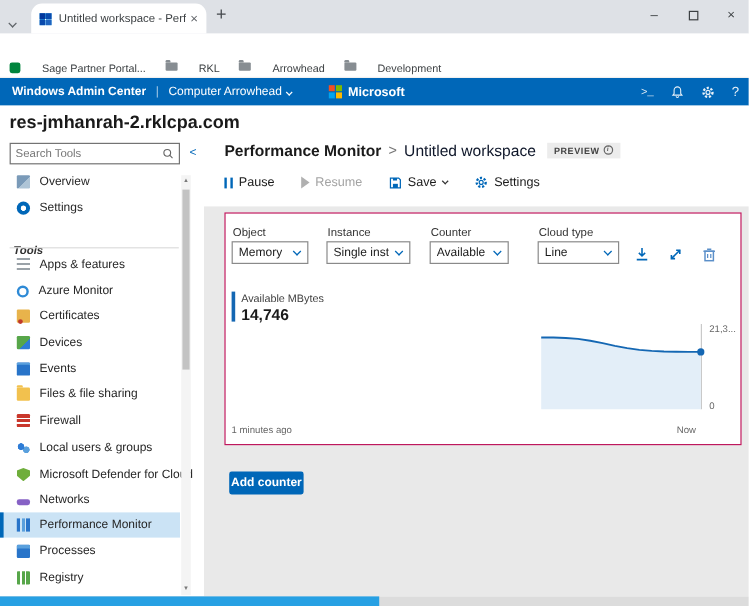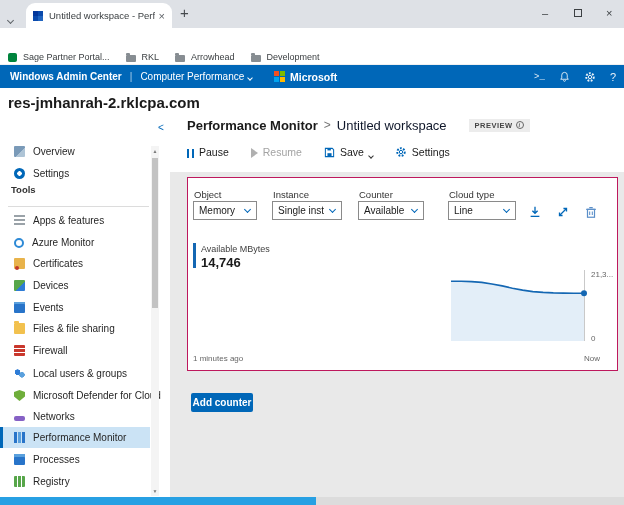--- a/index.html
+++ b/index.html
@@ -24,21 +24,21 @@
   .nav-ic { top:33px; font-size:12px; color:#5f6368; line-height:13px; }
   .urlpill { left:84px; top:31px; width:350px; height:18px; background:#f1f3f4; border-radius:9px; display:flex; align-items:center; padding:0 8px; }
   .url-text { font-size:9px; color:#202124; white-space:nowrap; overflow:hidden; flex:1; margin-left:5px; }
   .star { font-size:11px; color:#5f6368; margin-left:4px; }
   .ext-circle { left:538px; top:33px; width:12px; height:12px; border-radius:50%; background:#d9c9a3; border:1px solid #c4b088; }
   .divider-v { left:581px; top:33px; width:1px; height:13px; background:#dadce0; }
   .avatar { left:589px; top:32px; width:14px; height:14px; border-radius:50%; background:#6aa0e8; overflow:hidden; }
   .menu-dots { left:612px; top:32px; font-size:11px; color:#5f6368; }
 
   .bookmarks { left:0; top:50px; width:624px; height:15px; background:#fff; display:flex; align-items:center; padding-left:8px; gap:16px; border-bottom:1px solid #f0f0f0; }
-  .bm { display:flex; align-items:flex-end; gap:6px; font-size:9px; color:#3c4043; }
+  .bm { display:flex; align-items:flex-start; gap:18px; font-size:9px; color:#3c4043; }
   .sage-ico { width:9px; height:9px; border-radius:2px; background:#00843d; }
   .folder-ico { width:10px; height:7px; background:#878d92; border-radius:1px; position:relative; }
   .folder-ico::before { content:""; position:absolute; top:-2px; left:0; width:4px; height:2px; background:#878d92; border-radius:1px 1px 0 0; }
 
   
   .wac-header { left:0; top:65px; width:624px; height:23px; background:#0067b8; color:#fff; display:flex; align-items:center; font-size:10px; }
   .wac-left { display:flex; align-items:center; gap:8px; padding-left:10px; }
   .wac-sep { opacity:.65; }
   .chev-w { display:inline-block; width:4px; height:4px; border-right:1.2px solid #fff; border-bottom:1.2px solid #fff; transform:rotate(45deg); margin-left:4px; margin-top:-2px; }
   .ms-logo { position:absolute; left:0; right:0; margin:auto; width:76px; display:flex; align-items:center; gap:5px; }
@@ -54,21 +54,21 @@
   .conn-row { left:0; top:88px; width:624px; height:28px; background:#fff; }
   .conn-title { left:8px; top:6px; font-size:15px; font-weight:bold; color:#1a1a1a; }
 
   
   .sidebar { left:0; top:116px; width:170px; height:381px; background:#fff; }
   .search-box { position:absolute; left:8px; top:3px; width:142px; height:18px; border:1px solid #737373; display:flex; align-items:center; padding:0 4px; }
   .search-box input { border:none; outline:none; flex:1; font-size:9.5px; font-family:"Liberation Sans",sans-serif; color:#333; width:100px; background:transparent; }
   .collapse-chev { position:absolute; left:158px; top:6px; font-size:10px; color:#0067b8; }
   .srow { position:absolute; left:0; width:150px; height:21px; display:flex; align-items:center; padding-left:11px; font-size:10px; color:#262626; border-left:3px solid transparent; cursor:default; white-space:nowrap; }
   .srow.selected { background:#cbe3f5; border-left-color:#0067b8; }
-  .tools-heading { position:absolute; left:11px; top:68px; font-size:9.5px; font-weight:bold; color:#333; }
+  .tools-heading { position:absolute; left:11px; top:88px; font-size:9.5px; font-weight:bold; color:#333;font-style:italic; }
   .sdivider { position:absolute; left:8px; top:90px; width:141px; height:1px; background:#dcdcdc; }
 
   .ic { width:11px; height:11px; display:inline-block; margin-right:8px; flex:none; border-radius:1px; }
   .ic-overview { background:linear-gradient(135deg,#7a9ab8 55%,#aec4d6 55%); }
   .ic-settings { border-radius:50%; background:radial-gradient(circle,#fff 2px,#0067b8 2.5px); }
   .ic-apps { background:repeating-linear-gradient(#9aa2a8 0 2px,transparent 2px 4px); border-radius:0; }
   .ic-azure { width:10px; height:10px; border:2.5px solid #2e8ad6; border-radius:50%; background:#fff; }
   .ic-cert { background:#e8b34b; position:relative; }
   .ic-cert::after { content:""; position:absolute; left:1px; bottom:-1px; width:4px; height:4px; border-radius:50%; background:#c0392b; }
   .ic-devices { background:linear-gradient(135deg,#57a64a 58%,#2e7cd6 58%); }
@@ -86,25 +86,25 @@
   .vscroll { position:absolute; left:151px; top:30px; width:8px; height:350px; background:#f4f4f4; }
   .vthumb { position:absolute; left:1px; top:12px; width:6px; height:150px; background:#c3c3c3; }
   .varrow { position:absolute; left:0; width:8px; font-size:5px; color:#7a7a7a; text-align:center; }
 
   
   .main-gray { left:170px; top:172px; width:454px; height:325px; background:#e9e9e9; }
   .breadcrumb { left:187px; top:117px; height:16px; display:flex; align-items:center; font-size:13px; }
   .bc-tool { font-weight:bold; color:#1a1a1a; }
   .bc-sep { color:#777; margin:0 6px; font-size:12px; }
   .bc-ws { color:#0f172a; }
-  .preview-badge { margin-left:22px; background:#ececec; padding:2px 6px; font-size:7.5px; font-weight:bold; letter-spacing:.5px; color:#444; display:flex; align-items:center; gap:3px; }
+  .preview-badge { margin-left:9px; background:#ececec; padding:2px 6px; font-size:7.5px; font-weight:bold; letter-spacing:.5px; color:#444; display:flex; align-items:center; gap:3px; }
   .info-circ { width:8px; height:8px; border:1px solid #666; border-radius:50%; font-size:6px; line-height:6px; text-align:center; color:#666; font-style:italic; font-family:"Liberation Serif",serif; }
 
   .toolbar { left:187px; top:143px; height:18px; display:flex; align-items:center; }
-  .tbtn { display:flex; align-items:flex-end; gap:5px; font-size:10.5px; color:#1a1a1a; margin-right:22px; }
+  .tbtn { display:flex; align-items:center; gap:5px; font-size:10.5px; color:#1a1a1a; margin-right:22px; }
   .tbtn.disabled { color:#a3a3a3; }
   .pause-bars { width:7px; height:9px; border-left:2.5px solid #0067b8; border-right:2.5px solid #0067b8; }
   .play-tri { width:0; height:0; border-left:7px solid #b0b0b0; border-top:5px solid transparent; border-bottom:5px solid transparent; }
   .chev-b { display:inline-block; width:4px; height:4px; border-right:1.3px solid #333; border-bottom:1.3px solid #333; transform:rotate(45deg); margin-top:-3px; }
 
   .card { left:187px; top:177px; width:431px; height:194px; background:#fff; border:1px solid #be185d; }
   .fld-label { position:absolute; font-size:9.5px; color:#333; }
   .fld-box { position:absolute; top:23px; height:19px; border:1px solid #8a8a8a; background:#fff; display:flex; align-items:center; padding:0 5px; font-size:10px; color:#1a1a1a; }
   .fld-box .chev-dd { position:absolute; right:6px; width:5px; height:5px; border-right:1.5px solid #0067b8; border-bottom:1.5px solid #0067b8; transform:rotate(45deg); margin-top:-2px; }
   .fld-val { white-space:nowrap; overflow:hidden; max-width:calc(100% - 12px); }
@@ -183,21 +183,21 @@
   <span class="bm">
       <span class="folder-ico"></span>
       <span>Development</span>
     </span>
 </div>
 
 <div class="abs wac-header">
   <div class="wac-left">
     <span style="font-weight:bold">Windows Admin Center</span>
     <span class="wac-sep">|</span>
-    <span><span>Computer Performance</span><span class="chev-w"></span></span>
+    <span><span>Computer Arrowhead</span><span class="chev-w"></span></span>
   </div>
   <div class="ms-logo">
     <span class="ms-squares">
         <i></i>
         <i></i>
         <i></i>
         <i></i>
       </span>
     <span class="ms-word">Microsoft</span>
   </div>
@@ -213,20 +213,27 @@
     </svg>
     <span class="wac-ic" style="font-size:11px">?</span>
   </div>
 </div>
 
 <div class="abs conn-row">
   <span class="abs conn-title">res-jmhanrah-2.rklcpa.com</span>
 </div>
 
 <div class="abs sidebar">
+  <div class="search-box">
+    <input type="text" placeholder="Search Tools" style="">
+    <svg width="10" height="10" viewBox="0 0 16 16">
+      <circle cx="7" cy="7" r="4.5" fill="none" stroke="#666" stroke-width="1.5"></circle>
+        <line x1="10.5" y1="10.5" x2="14" y2="14" stroke="#666" stroke-width="1.5"></line>
+    </svg>
+  </div>
   <span class="collapse-chev">&lt;</span>
 
   <div class="srow" style="top:25px">
       <span class="ic ic-overview"></span>
       <span>Overview</span>
     </div>
   <div class="srow" style="top:47px">
       <span class="ic ic-settings"></span>
       <span>Settings</span>
     </div>
@@ -381,20 +388,20 @@
     <svg id="perf-svg" width="400" height="84" viewBox="0 0 400 84">
       <line x1="393.5" y1="4" x2="393.5" y2="75" stroke="#c9c9c9" stroke-width="1"></line>
     <path d="M260,75 L260.0,15.2 L270.2,15.3 L280.5,15.6 L290.7,16.4 L300.9,18.0 L311.2,19.9 L321.4,22.2 L331.6,24.1 L341.8,25.6 L352.1,26.4 L362.3,26.9 L372.5,27.1 L382.8,27.2 L393.0,27.2 L393,75 Z" fill="#e3eef8"></path>
         <polyline points="260.0,15.2 270.2,15.3 280.5,15.6 290.7,16.4 300.9,18.0 311.2,19.9 321.4,22.2 331.6,24.1 341.8,25.6 352.1,26.4 362.3,26.9 372.5,27.1 382.8,27.2 393.0,27.2" fill="none" stroke="#1467b3" stroke-width="1.6"></polyline>
         <circle cx="393" cy="27.231267605633803" r="3" fill="#1467b3"></circle>
       </svg>
   </div>
   <span class="axis-label" style="left:403px;top:92px">21,3...</span>
   <span class="axis-label" style="left:403px;top:156px">0</span>
   <span class="axis-label" style="left:5px;top:176px">1 minutes ago</span>
-  <span class="axis-label" style="left:396px;top:176px">Now</span>
+  <span class="axis-label" style="left:376px;top:176px">Now</span>
 </div>
 
 <button class="abs add-counter">Add counter</button>
 
 <div class="abs hscroll">
   <span class="hthumb"></span>
 </div>
 
 </body></html>

